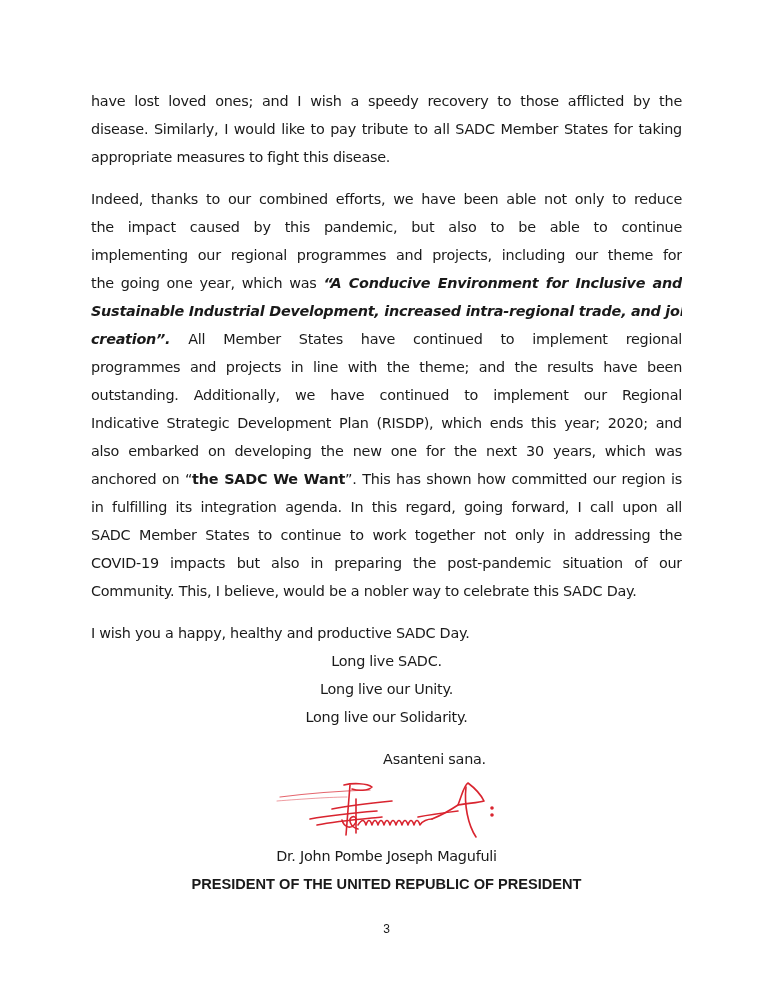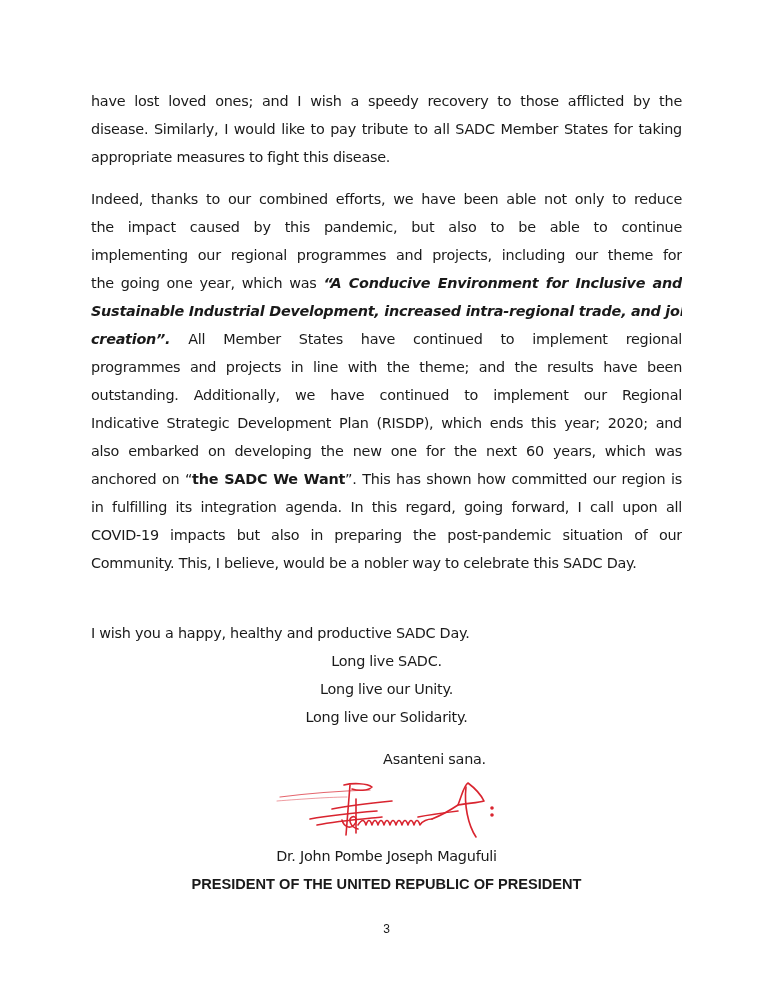--- a/index.html
+++ b/index.html
@@ -31,23 +31,24 @@
   <div class="para" style="top:185px;">
     <span class="line">Indeed, thanks to our combined efforts, we have been able not only to reduce</span>
     <span class="line">the impact caused by this pandemic, but also to be able to continue</span>
     <span class="line">implementing our regional programmes and projects, including our theme for</span>
     <span class="line"><span>the going one year, which was </span><span class="bi">“A Conducive Environment for Inclusive and</span></span>
     <span class="line bi">Sustainable Industrial Development, increased intra-regional trade, and job</span>
     <span class="line"><span class="bi">creation”.</span><span> All Member States have continued to implement regional</span></span>
     <span class="line">programmes and projects in line with the theme; and the results have been</span>
     <span class="line">outstanding. Additionally, we have continued to implement our Regional</span>
     <span class="line">Indicative Strategic Development Plan (RISDP), which ends this year; 2020; and</span>
-    <span class="line">also embarked on developing the new one for the next 60 years, which was</span>
+    <span class="line">also embarked on developing the new one for the next 30 years, which was</span>
     <span class="line"><span>anchored on “</span><span class="b">the SADC We Want</span><span>”. This has shown how committed our region is</span></span>
     <span class="line">in fulfilling its integration agenda. In this regard, going forward, I call upon all</span>
+    <span class="line">SADC Member States to continue to work together not only in addressing the</span>
     <span class="line">COVID-19 impacts but also in preparing the post-pandemic situation of our</span>
     <span class="line last">Community. This, I believe, would be a nobler way to celebrate this SADC Day.</span>
   </div>
 
   <div class="leftline" style="top:619px;">I wish you a happy, healthy and productive SADC Day.</div>
   <div class="center" style="top:647px;">Long live SADC.</div>
   <div class="center" style="top:675px;">Long live our Unity.</div>
   <div class="center" style="top:703px;">Long live our Solidarity.</div>
   <div class="center" style="top:745px;margin-left:48px;">Asanteni sana.</div>
 

